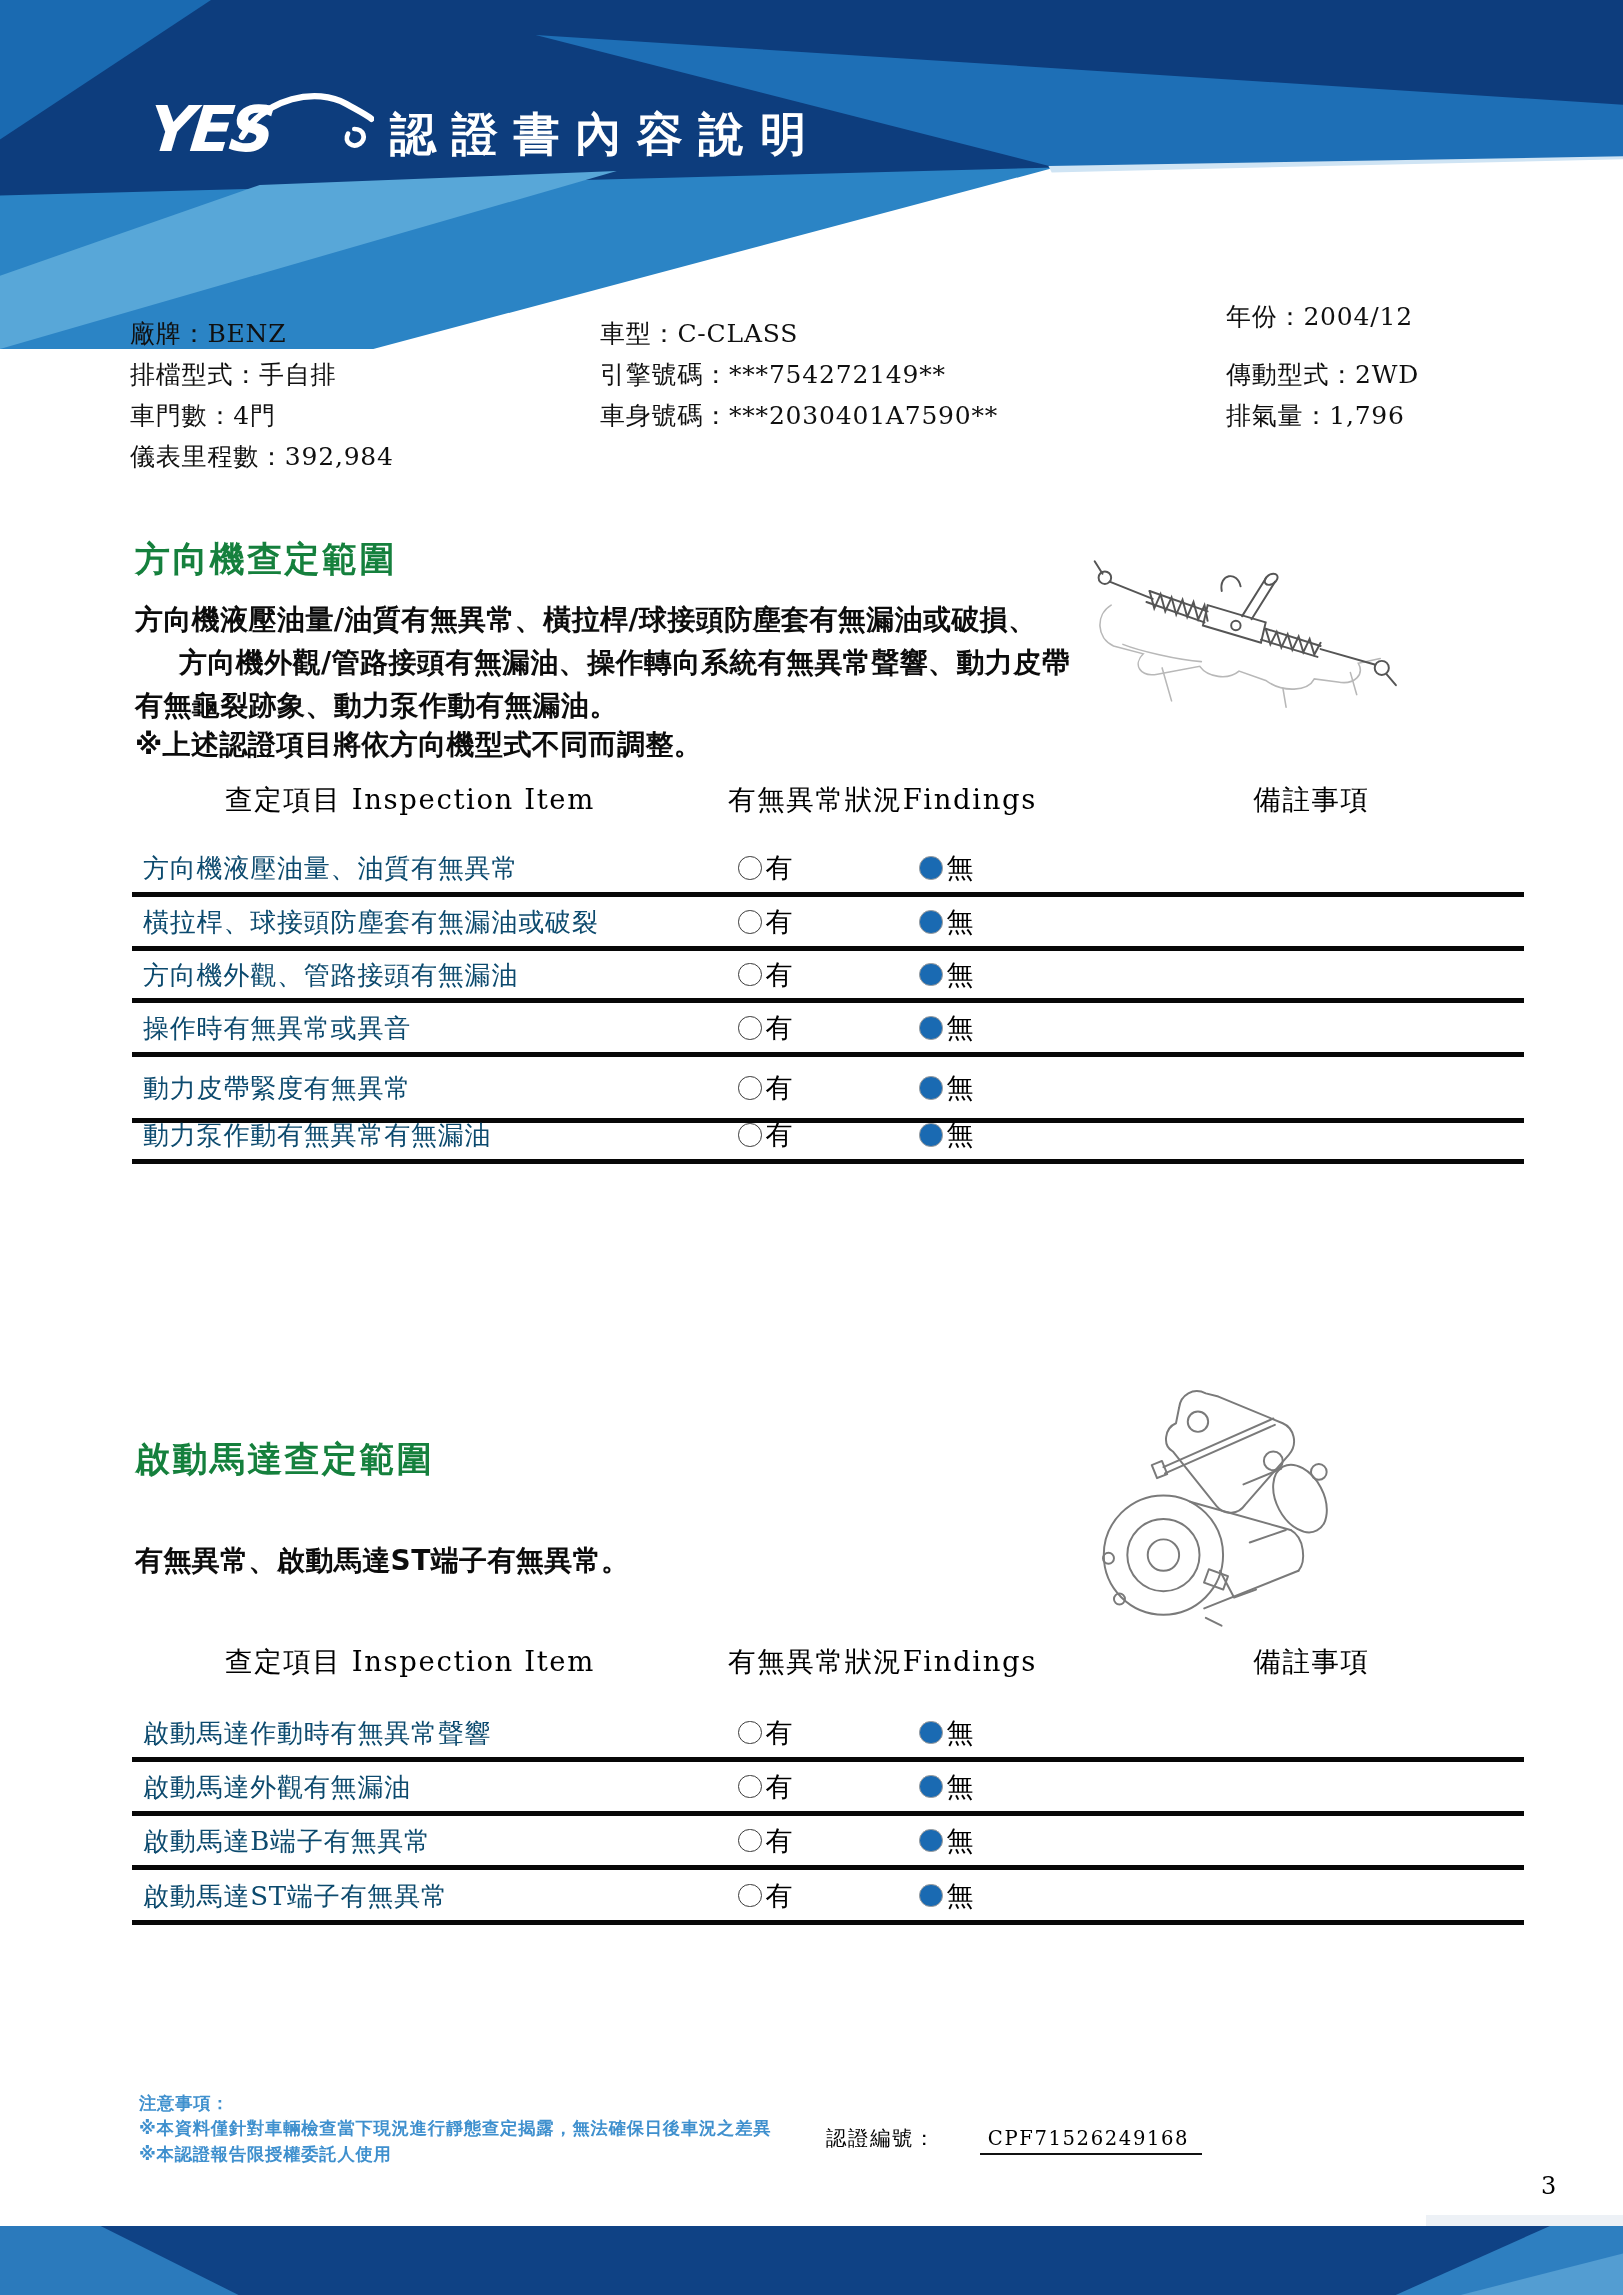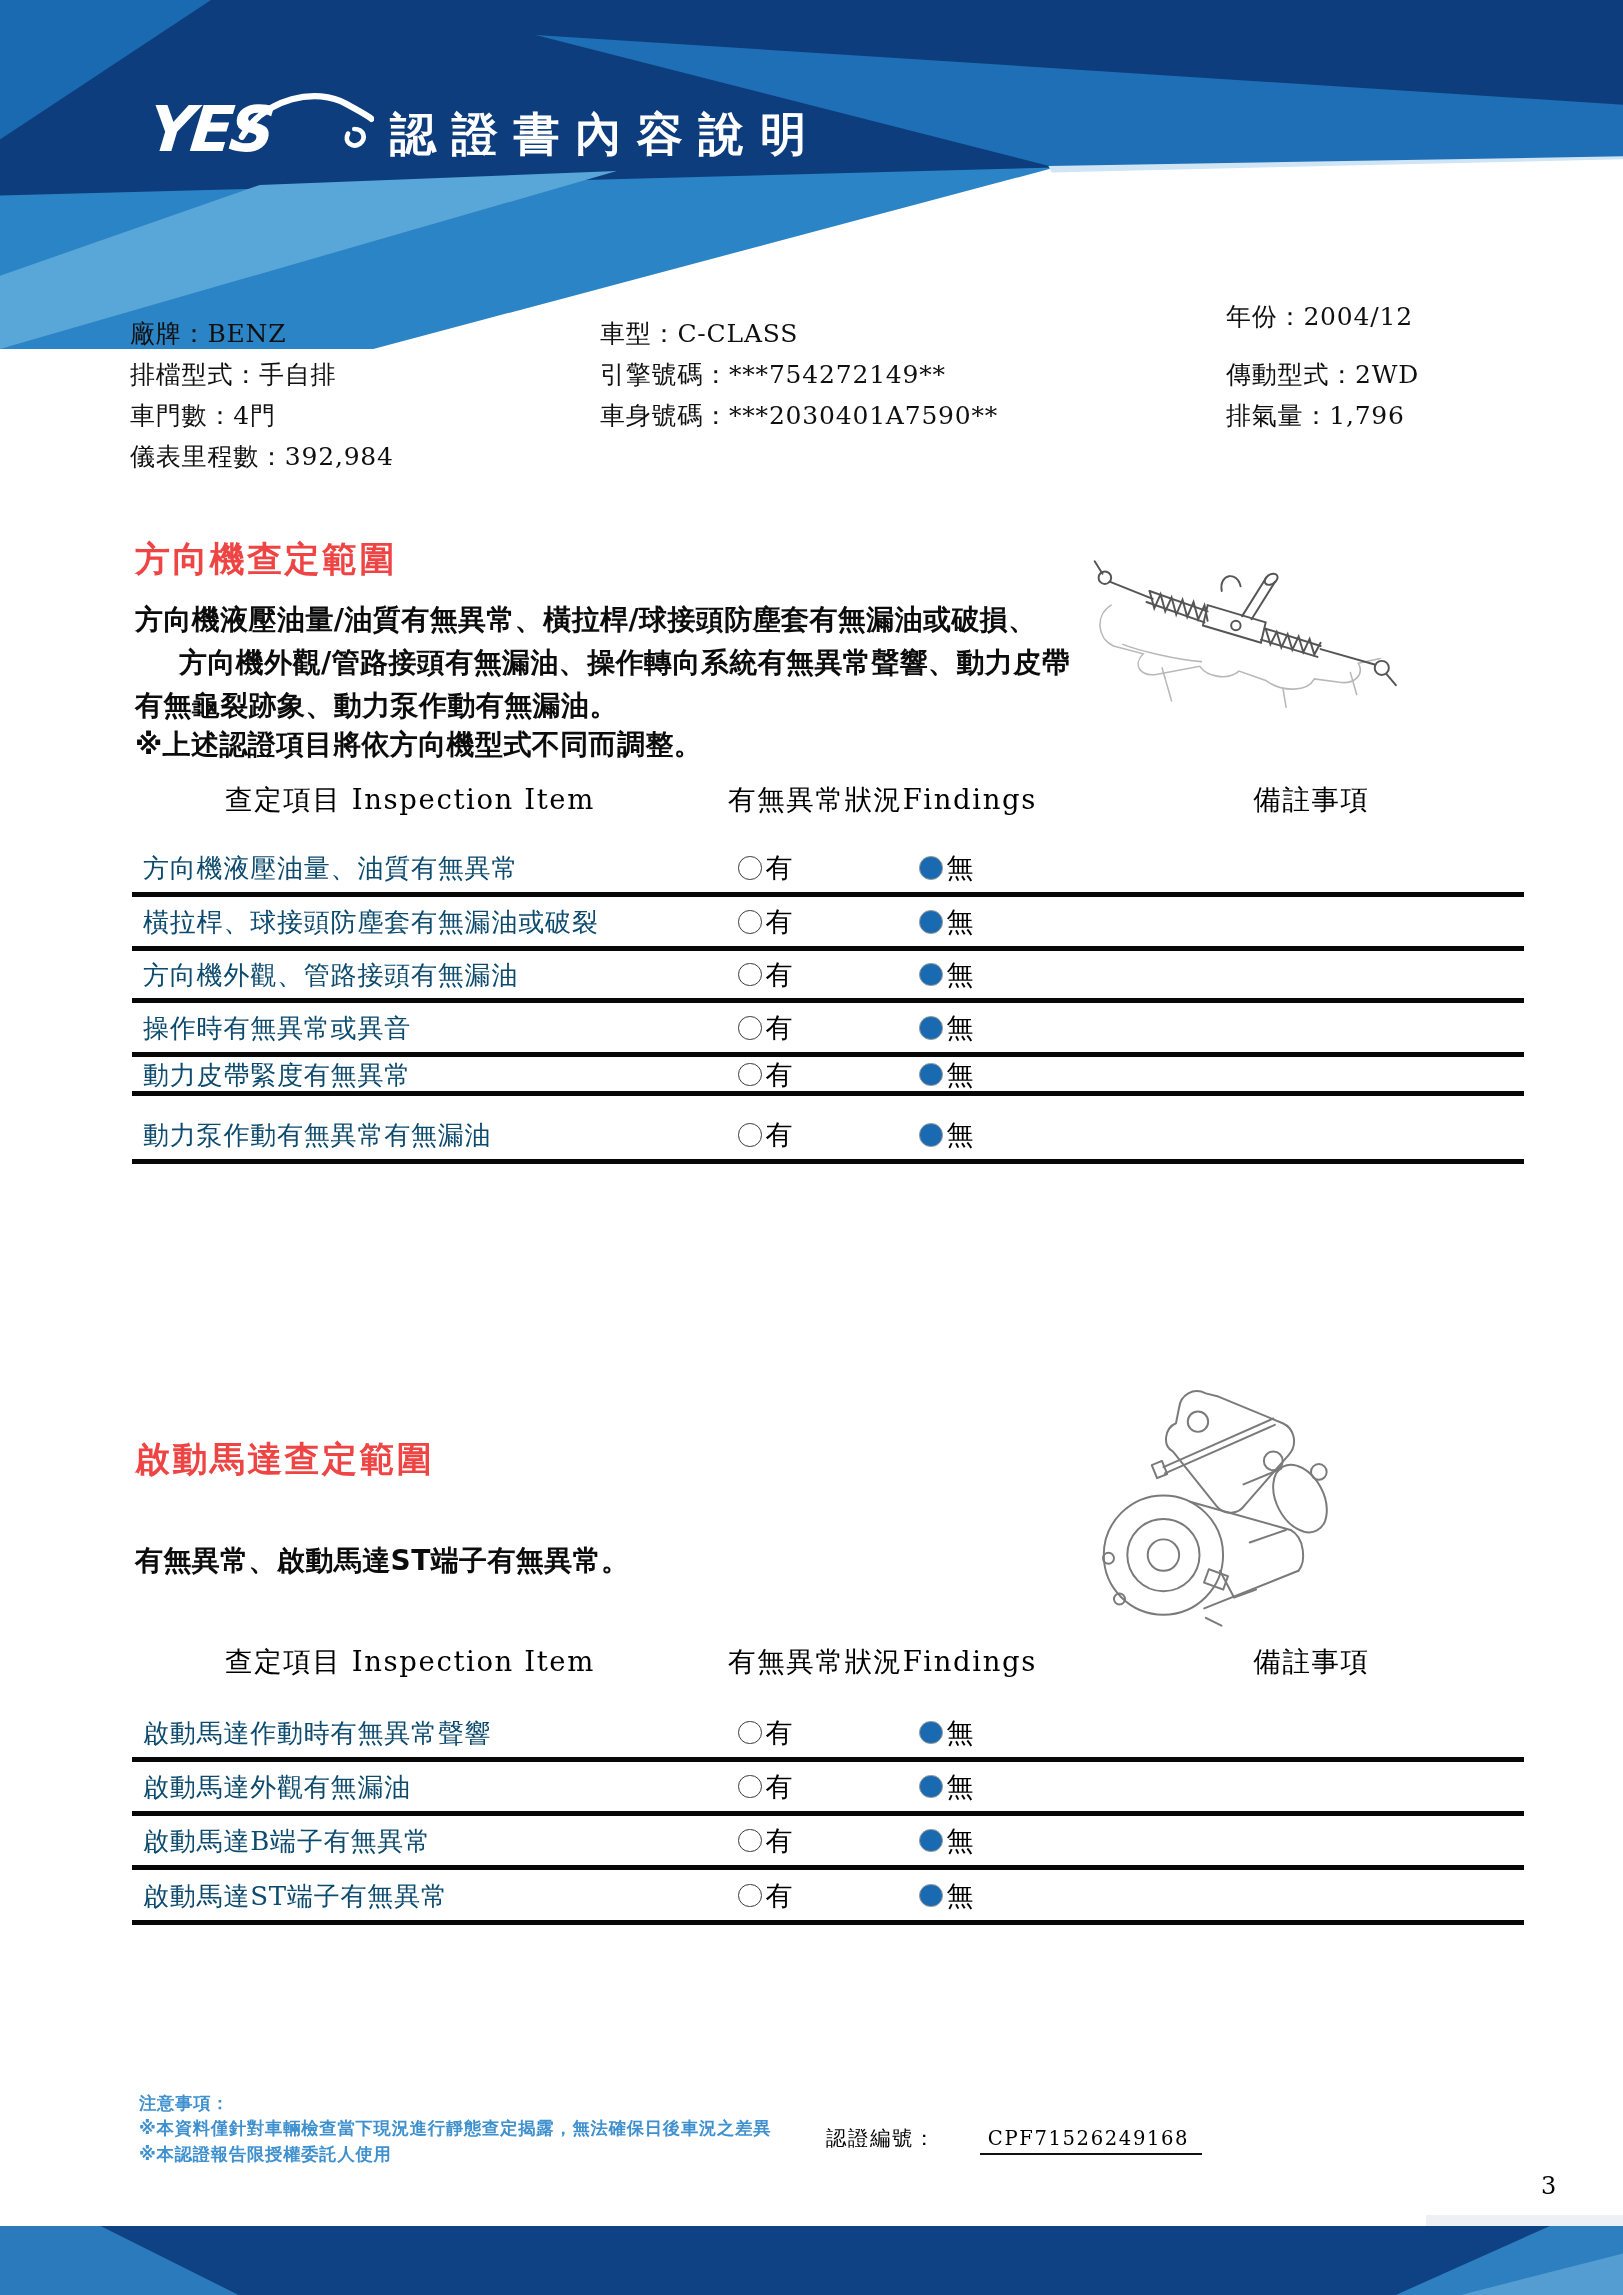--- a/index.html
+++ b/index.html
@@ -19,21 +19,21 @@
   .logo-yes{position:absolute;left:149px;top:93px;font-family:"DejaVu Sans","Liberation Sans",sans-serif;
             font-size:63px;font-weight:900;font-style:italic;color:#fff;letter-spacing:-3.9px;transform:skewX(-6deg);}
   .hdr-title{position:absolute;left:390px;top:104px;font-family:"DejaVu Sans","Liberation Sans",sans-serif;
              font-size:46px;font-weight:700;color:#fff;letter-spacing:15.7px;white-space:nowrap;}
 
   
   .info{position:absolute;font-size:25px;letter-spacing:0.8px;white-space:nowrap;color:#101010;}
 
   
   .sec-title{position:absolute;left:135px;font-family:"DejaVu Sans","Liberation Sans",sans-serif;
-             font-size:35px;font-weight:900;color:#ef4444;letter-spacing:2.4px;white-space:nowrap;}
+             font-size:35px;font-weight:900;color:#15803d;letter-spacing:2.4px;white-space:nowrap;}
   .desc-line{position:absolute;left:135px;font-family:"DejaVu Sans","Liberation Sans",sans-serif;
              font-size:28px;font-weight:900;color:#0c0c0c;letter-spacing:0.4px;white-space:nowrap;}
 
   
   .tbl-h{position:absolute;font-size:27.5px;color:#000;text-align:center;letter-spacing:1.6px;white-space:nowrap;}
   .t-row{position:absolute;left:132px;width:1392px;box-sizing:border-box;border-bottom:5.5px solid #070707;}
   .t-row .item{position:absolute;left:11px;top:50%;transform:translateY(-50%);
                font-size:26px;color:#0c4a6e;letter-spacing:0.8px;white-space:nowrap;}
   .rgroup{position:absolute;top:50%;transform:translateY(-50%);display:flex;align-items:center;gap:3.9px;}
   .rg-yes{left:606px;}
@@ -166,21 +166,21 @@
     <span class="item">操作時有無異常或異音</span>
     <span class="rgroup rg-yes">
         <span class="radio"></span>
         <span class="rlabel">有</span>
       </span>
     <span class="rgroup rg-no">
         <span class="radio checked"></span>
         <span class="rlabel">無</span>
       </span>
   </div>
-  <div class="t-row" style="top:1058px;height:38px;text-align:right;">
+  <div class="t-row" style="top:1058px;height:65px;text-align:right;">
     <span class="item">動力皮帶緊度有無異常</span>
     <span class="rgroup rg-yes">
         <span class="radio"></span>
         <span class="rlabel">有</span>
       </span>
     <span class="rgroup rg-no">
         <span class="radio checked"></span>
         <span class="rlabel">無</span>
       </span>
   </div>

